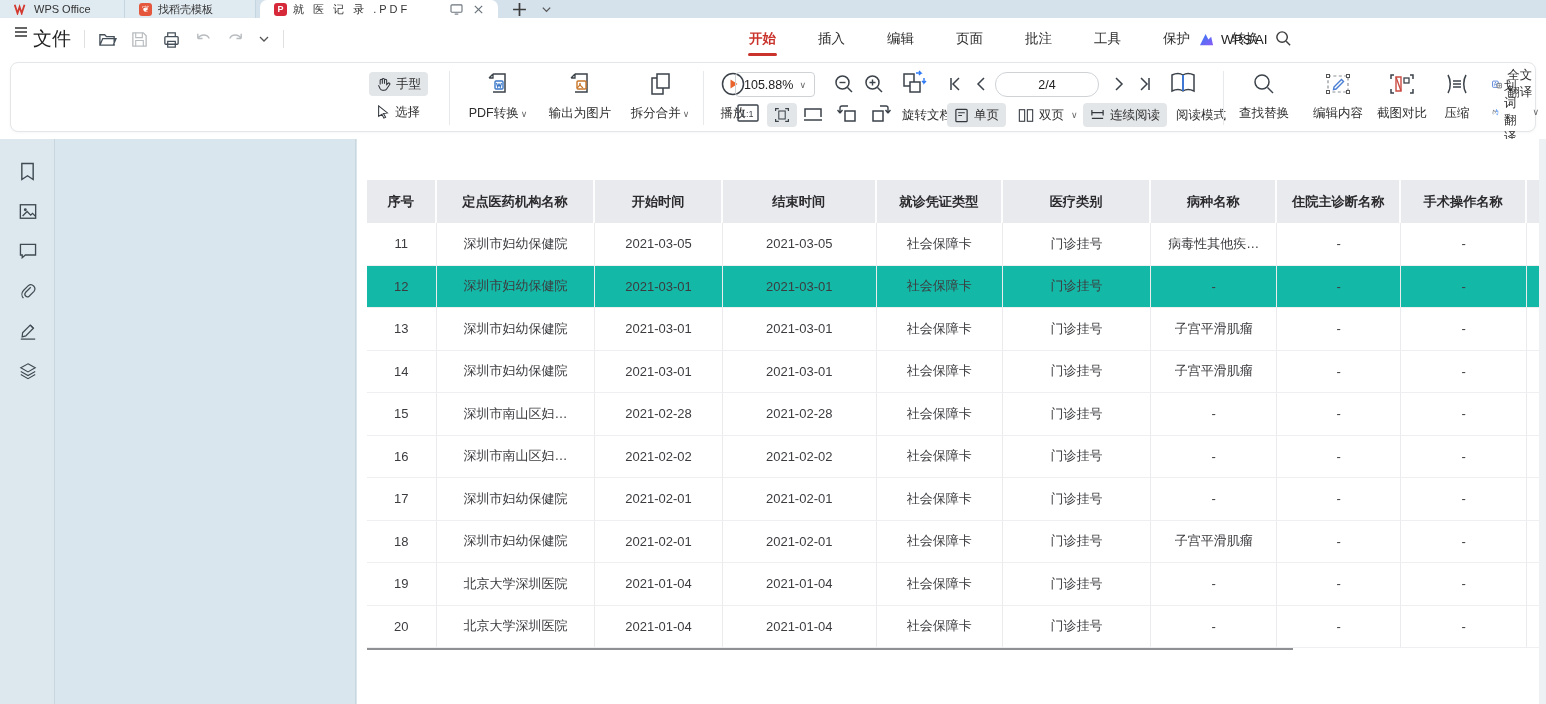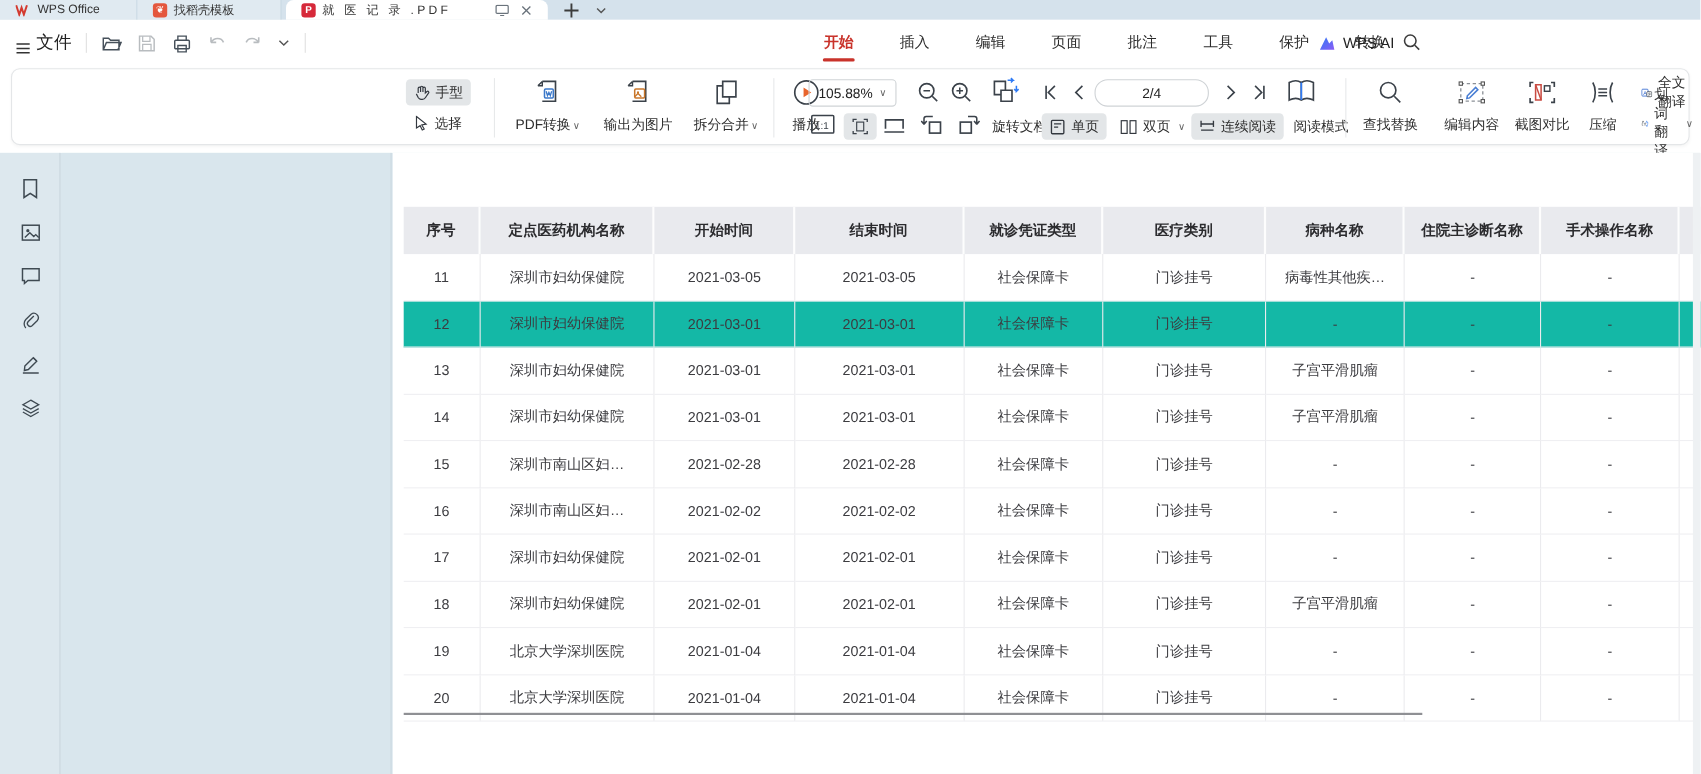--- a/index.html
+++ b/index.html
@@ -15,21 +15,21 @@
   .tab.active { background:#ffffff; border-radius:7px 7px 0 0; width:238px; margin-left:4px; position:relative; }
   .tab .title { letter-spacing:3px; }
   .tab-ctl { display:flex; align-items:center; gap:10px; margin-left:auto; color:#6a737c; }
   .tabbar-btn { display:flex; align-items:center; color:#444; margin-left:14px; font-size:13px; }
   .wlogo { width:14px; height:12px; }
   .sq-ic { width:13px; height:13px; border-radius:3px; display:flex; align-items:center; justify-content:center; color:#fff; font-size:9px; font-weight:bold; }
 
   
   #menubar { position:absolute; left:0; top:18px; width:1546px; height:42px; background:#fff; }
   .mleft { position:absolute; left:14px; top:0; height:42px; display:flex; align-items:center; gap:13px; }
-  .filebtn { display:flex; align-items:flex-end; gap:5px; font-size:16px; color:#222; }
+  .filebtn { display:flex; align-items:flex-start; gap:5px; font-size:19px; color:#222; }
   .mdiv { width:1px; height:18px; background:#e0e0e0; }
   .mic { width:19px; height:19px; }
   .dim { opacity:.38; }
   #menu-tabs { position:absolute; left:728px; top:0; height:42px; display:flex; align-items:center; }
   .menu-tab { font-size:13.5px; color:#2c2c2c; padding:0 21px; height:42px; display:flex; align-items:center; position:relative; }
   .menu-tab.active { color:#c9332b; font-weight:bold; }
   .menu-tab.active::after { content:""; position:absolute; left:20px; right:20px; bottom:4px; height:3px; background:#c9332b; border-radius:2px; }
   #wpsai { position:absolute; left:1198px; top:0; height:42px; display:flex; align-items:center; gap:6px; font-size:13.5px; color:#222; }
   #menu-search { position:absolute; left:1274px; top:11px; }
 
@@ -51,21 +51,21 @@
 
   
   #main { position:absolute; left:0; top:139px; width:1546px; height:565px; background:#d9e6ed; }
   #iconstrip { position:absolute; left:0; top:0; width:55px; height:565px; background:#dde8ee; border-right:1px solid #c9d6de; }
   .strip-ic { width:55px; height:40px; display:flex; align-items:center; justify-content:center; color:#3f4a52; }
   #sidepanel { position:absolute; left:56px; top:0; width:300px; height:565px; background:#d9e6ed; border-right:1px solid #cbd7df; }
   #page { position:absolute; left:357px; top:0; width:1189px; height:565px; background:#fff; }
   #vscroll { position:absolute; right:0; top:0; width:7px; height:565px; background:#eef1f3; }
 
   
-  #tbl { position:absolute; left:10px; top:49px; width:1179px; font-size:13px; color:#3c3c40; }
+  #tbl { position:absolute; left:10px; top:41px; width:1179px; font-size:13px; color:#3c3c40; }
   .thead { display:flex; height:43px; }
   .th { background:#e9eaee; font-weight:bold; font-size:13.2px; color:#2b2b2e; display:flex; align-items:center; justify-content:center; border-right:2px solid #fdfdfd; }
   .tr { display:flex; height:42.5px; }
   .tr.hl { background:#14b8a6; }
   .td { display:flex; align-items:center; justify-content:center; border-right:1px solid #ebebee; border-bottom:1px solid #efeff2; white-space:nowrap; overflow:hidden; }
   .c0{width:71px;} .c1{width:162px;} .c2{width:130px;} .c3{width:157px;} .c4{width:129px;}
   .c5{width:151px;} .c6{width:129px;} .c7{width:126px;} .c8{width:129px;} .c9{width:19px; border-right:none;}
   #tbl-bottomline { position:absolute; left:10px; top:509px; width:926px; height:2px; background:#8f9094; }
 </style>
 </head>

